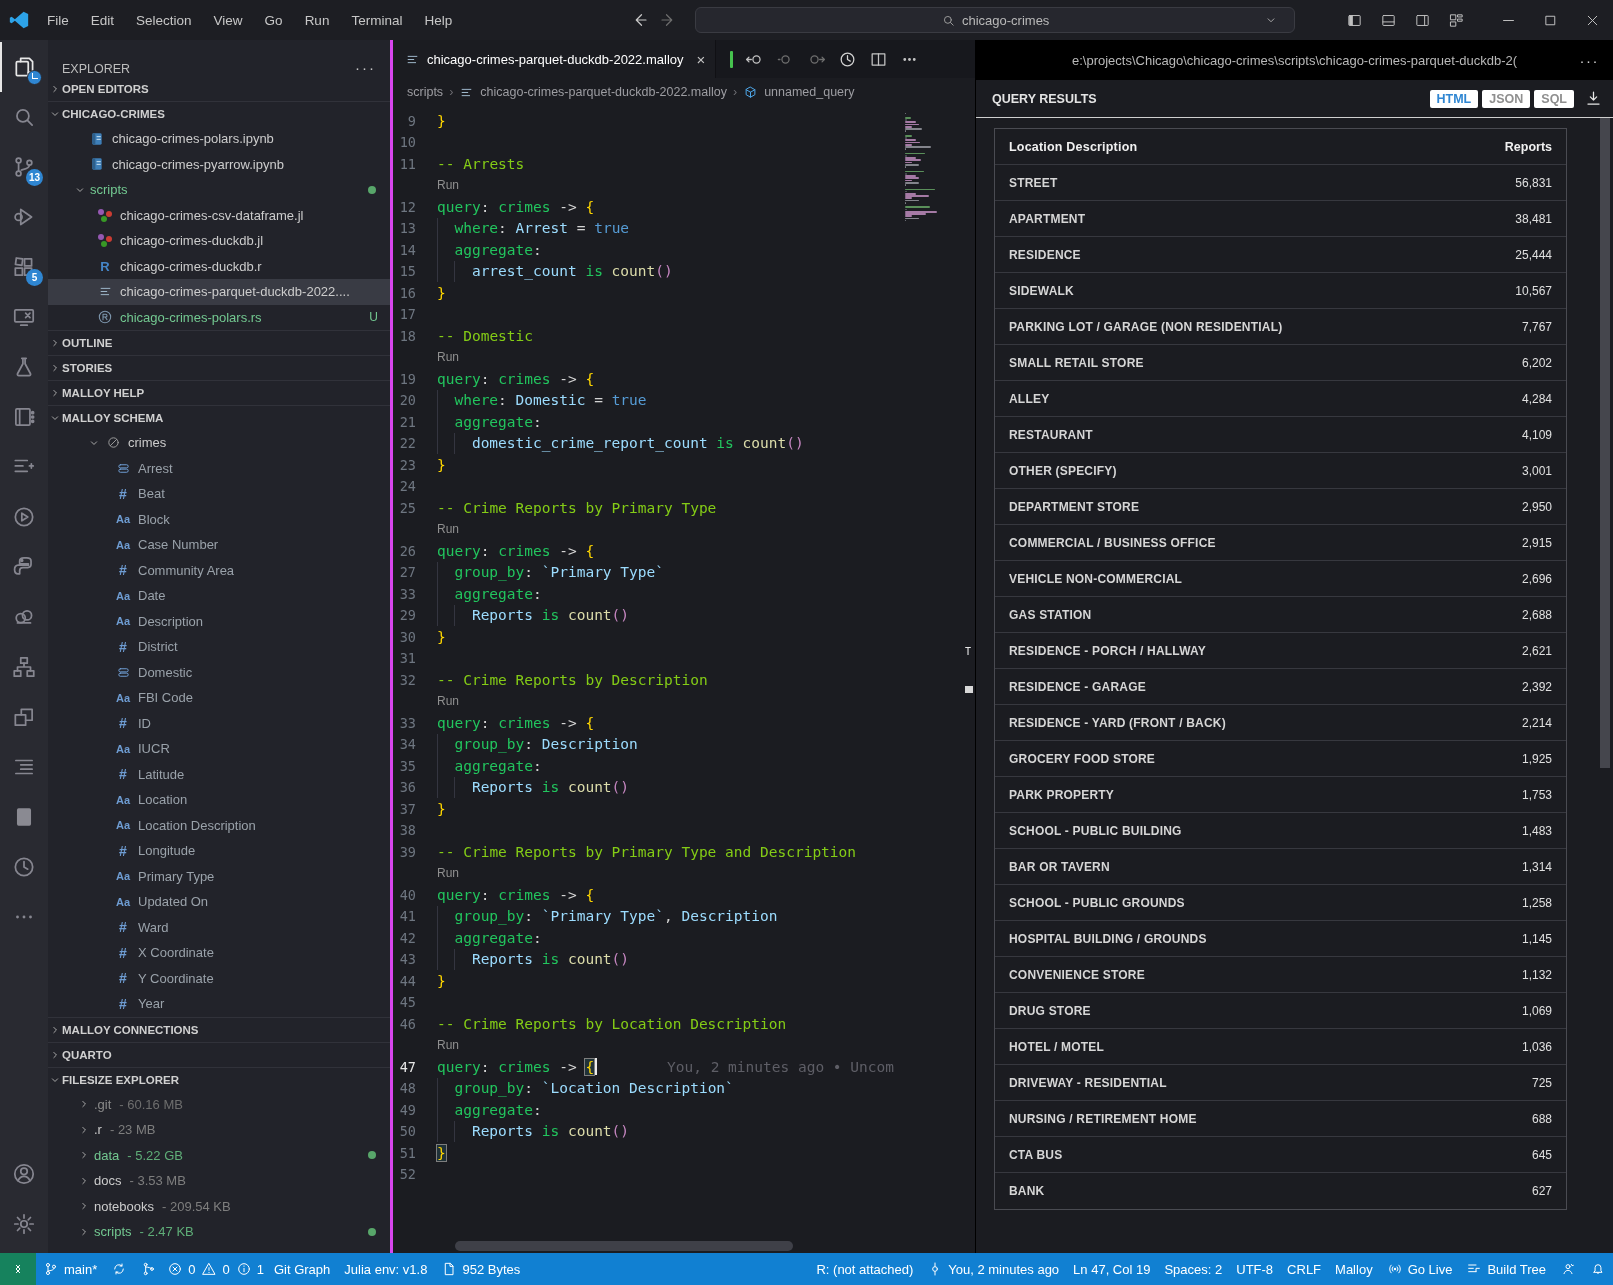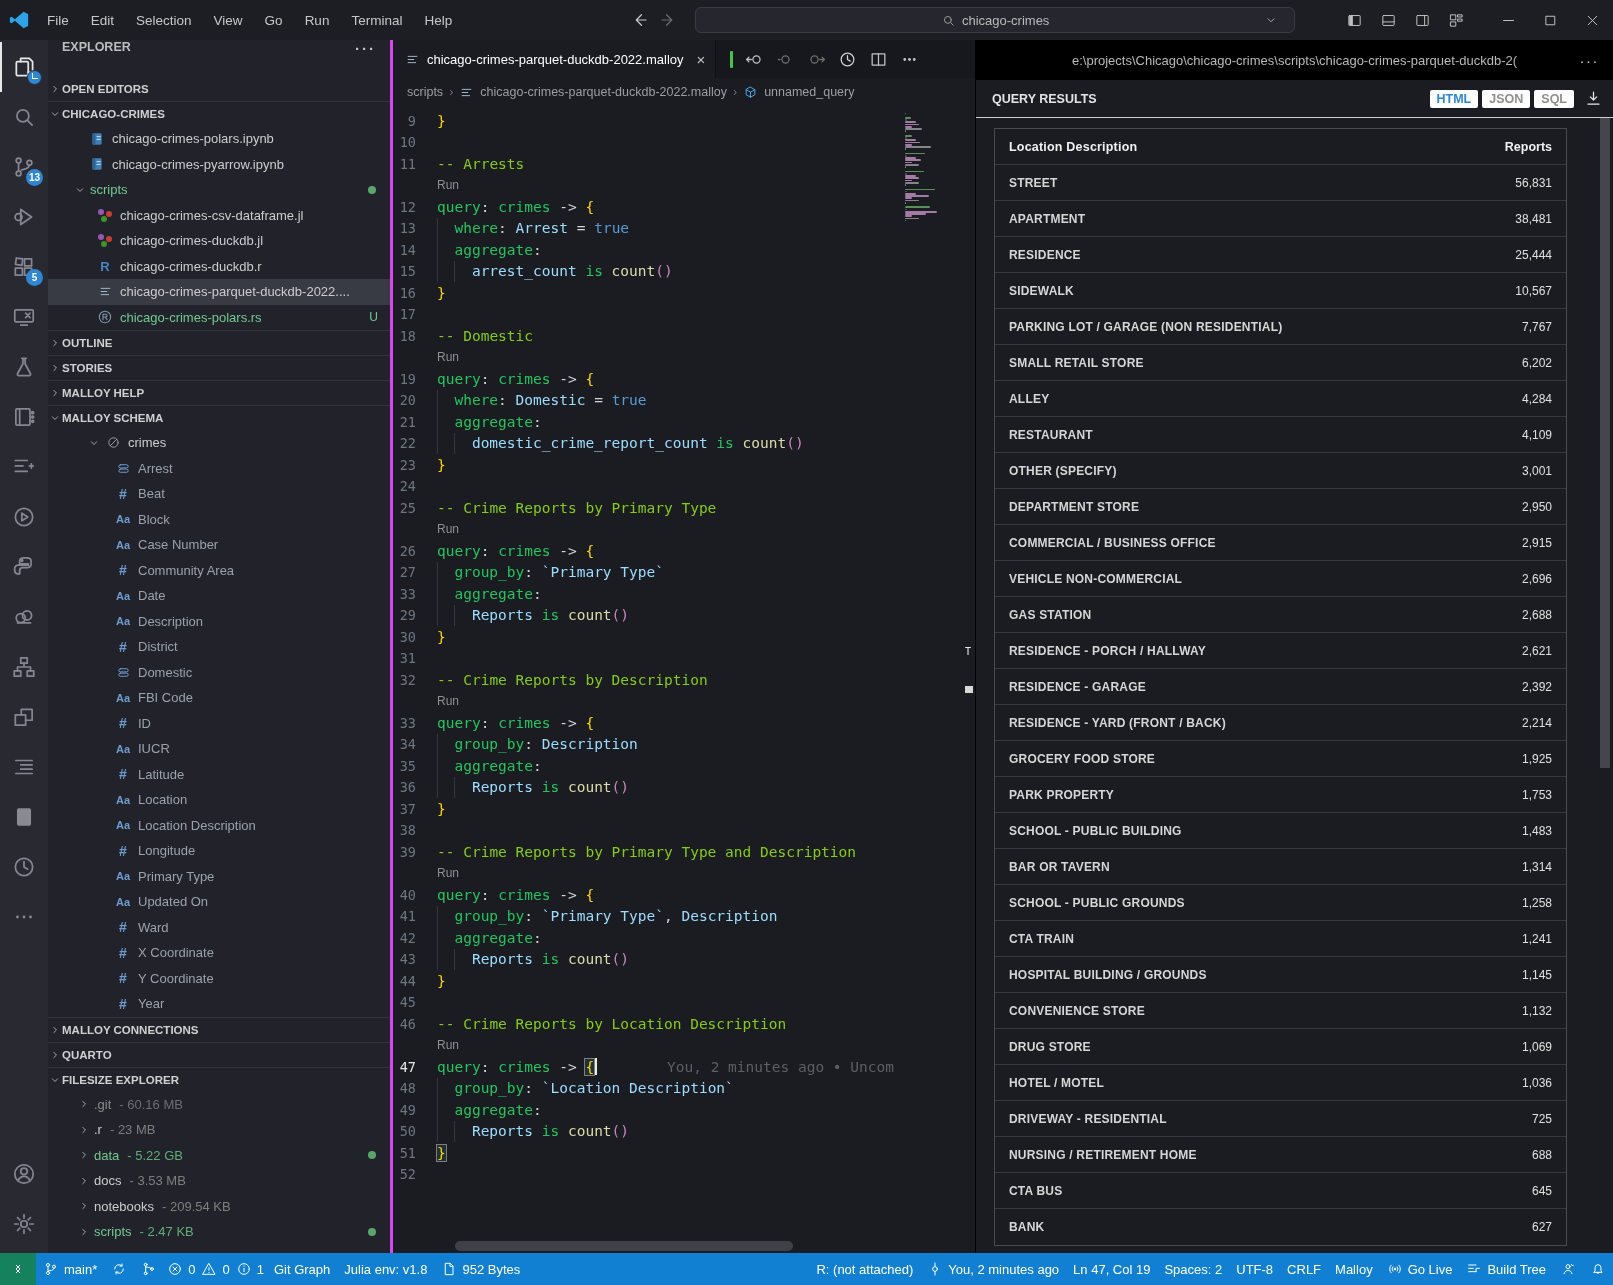--- a/index.html
+++ b/index.html
@@ -28,21 +28,21 @@
   .act-item { width:48px; height:50px; display:flex; align-items:center; justify-content:center; position:relative; }
   .act-item.active { border-left:2px solid #e7e7e7; }
   .act-item.active .svgi { stroke:#e7e7e7; }
   .act-item .svgi { width:26px; height:26px; stroke:#868690; }
   .act-badge { position:absolute; bottom:6px; right:5px; background:#2f86d2; color:#fff; font-size:10px; min-width:17px; height:17px; border-radius:9px; display:flex; align-items:center; justify-content:center; padding:0 3px; font-weight:bold; }
   .clock-badge { position:absolute; bottom:7px; right:6px; width:15px; height:15px; background:#2f86d2; border-radius:50%; border:1.5px solid #292a31; display:flex; align-items:center; justify-content:center; }
   .clock-badge:after { content:""; width:5px; height:5px; border-left:1.4px solid #fff; border-bottom:1.4px solid #fff; margin-top:-3px; }
   #act-bottom { margin-top:auto; padding-bottom:4px; }
   
   #sidebar { width:342px; background:#22232a; overflow:hidden; display:flex; flex-direction:column; }
-  #sidebar-title { height:36px; display:flex; align-items:flex-start; padding:0 14px; color:#bdbdbd; font-size:12.5px; flex:none;font-weight:bold; }
+  #sidebar-title { height:36px; display:flex; align-items:flex-end; padding:0 14px; color:#bdbdbd; font-size:12.5px; flex:none; }
   #sidebar-title .more { margin-left:auto; letter-spacing:2px; color:#c5c5c5; font-size:15px; }
   .sec-row { height:25px; display:flex; align-items:center; font-weight:bold; font-size:11.5px; color:#d0d0d0; border-top:1px solid #31323a; flex:none; }
   .sec-row.noborder { border-top:none; }
   .tree-row { height:25.5px; display:flex; align-items:center; font-size:13px; color:#cccccc; flex:none; white-space:nowrap; }
   .tree-row.selected { background:#393b44; }
   .tree-row.green, .size-name.green { color:#73c991; }
   .tree-row.dim-label .lbl { color:#8a8a8a; }
   .tree-row .chev { width:16px; display:flex; justify-content:center; margin-right:2px; }
   .chev .svgi { width:14px; height:14px; stroke:#b0b0b0; }
   .fi { width:18px; height:18px; margin-right:6px; display:flex; align-items:center; justify-content:center; flex:none; }
@@ -988,24 +988,20 @@
         </div>
         <div class="tr">
           <span class="c1">BAR OR TAVERN</span>
           <span class="c2">1,314</span>
         </div>
         <div class="tr">
           <span class="c1">SCHOOL - PUBLIC GROUNDS</span>
           <span class="c2">1,258</span>
         </div>
         <div class="tr">
-          <span class="c1">CTA TRAIN</span>
-          <span class="c2">1,241</span>
-        </div>
-        <div class="tr">
           <span class="c1">HOSPITAL BUILDING / GROUNDS</span>
           <span class="c2">1,145</span>
         </div>
         <div class="tr">
           <span class="c1">CONVENIENCE STORE</span>
           <span class="c2">1,132</span>
         </div>
         <div class="tr">
           <span class="c1">DRUG STORE</span>
           <span class="c2">1,069</span>

